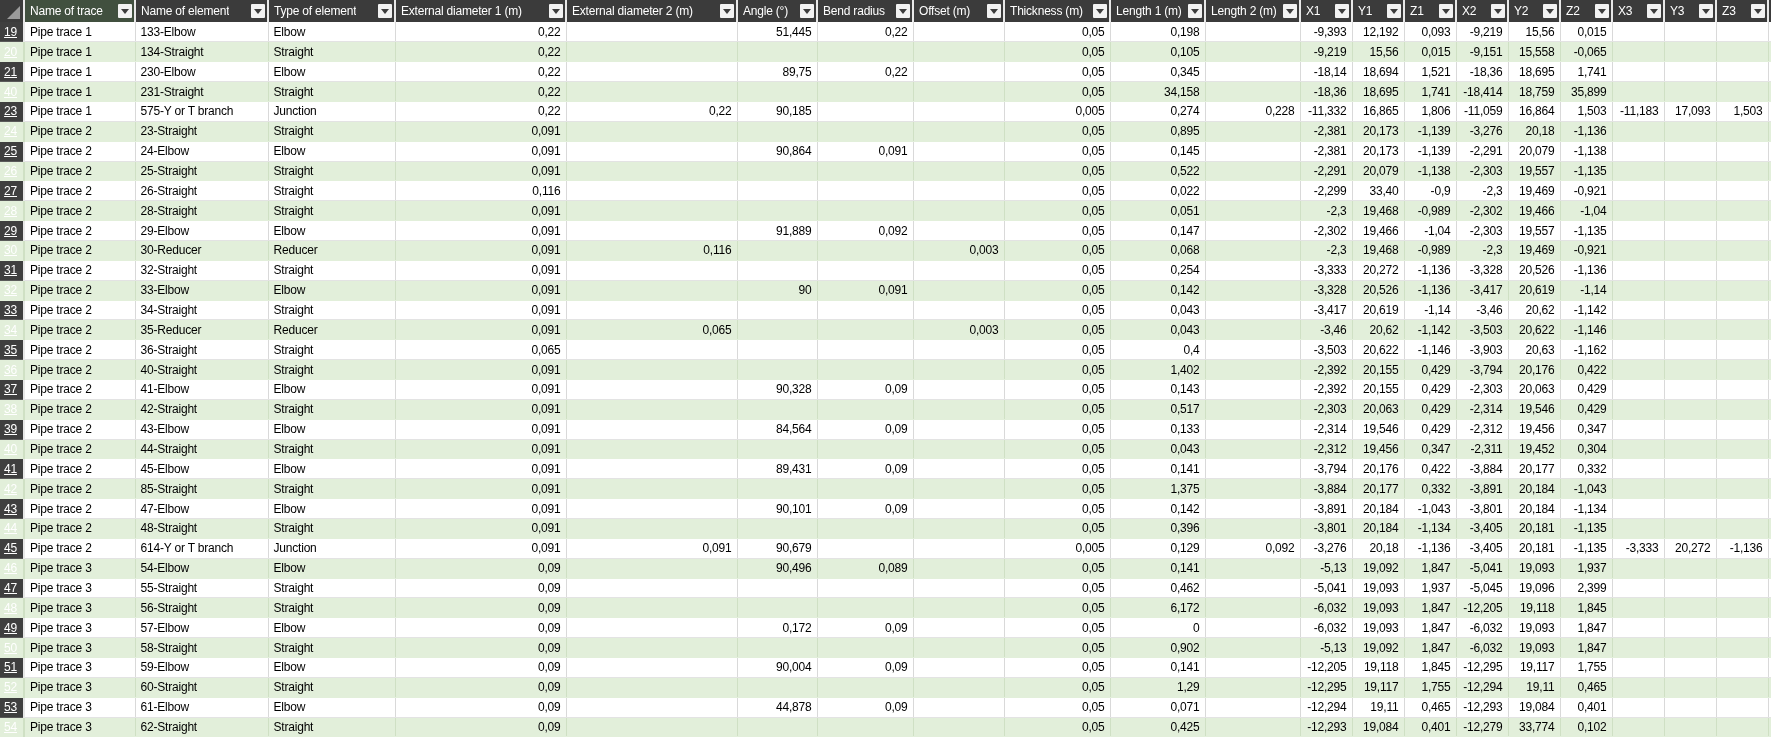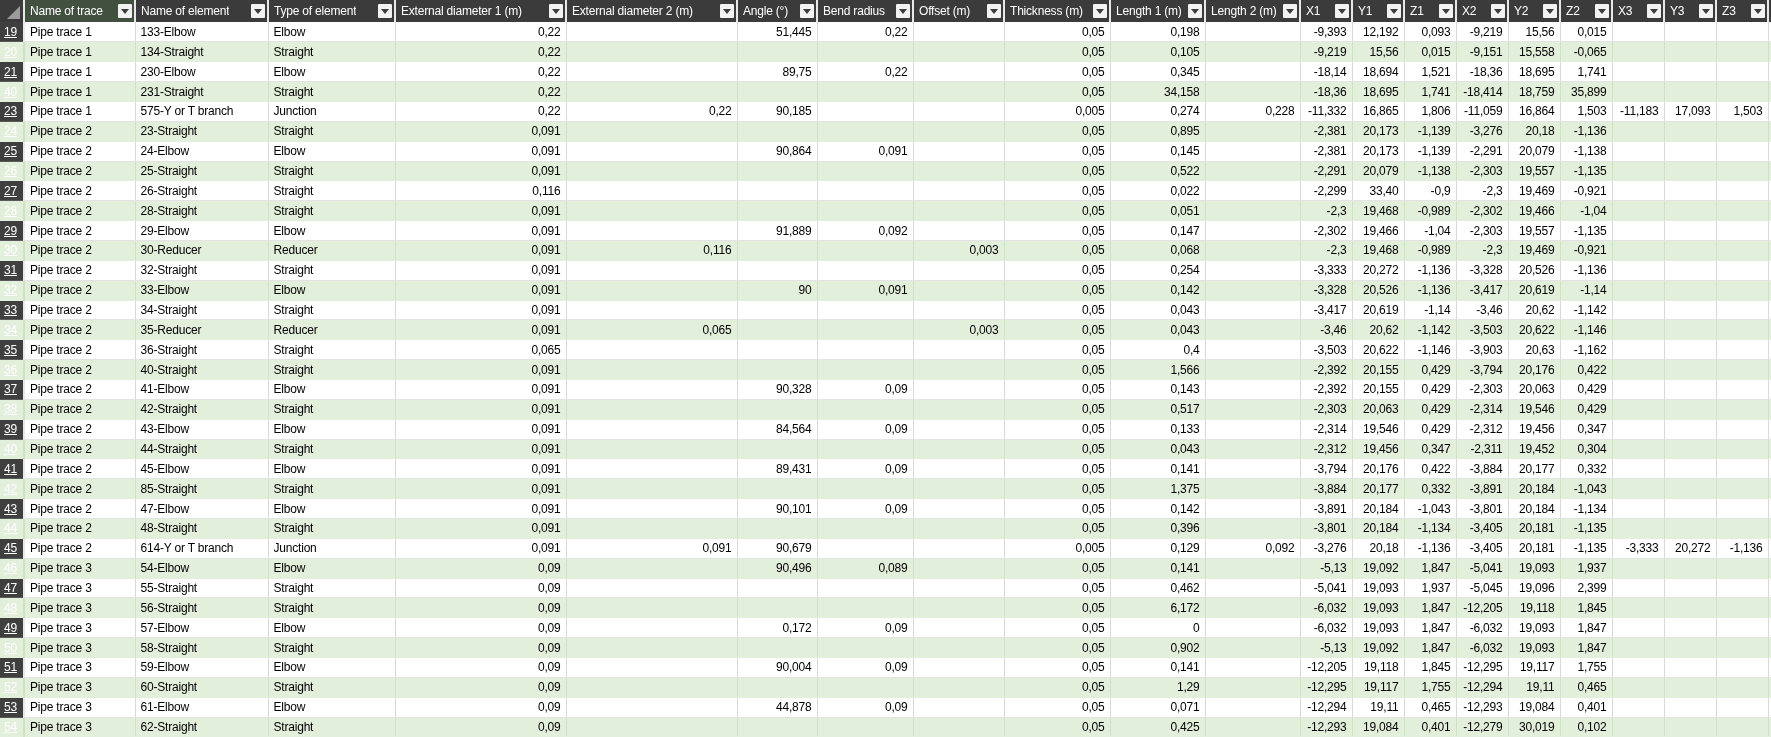--- a/index.html
+++ b/index.html
@@ -641,21 +641,21 @@
           <td class="rowhdr">36</td>
           <td class="l">Pipe trace 2</td>
           <td class="l">40-Straight</td>
           <td class="l">Straight</td>
           <td class="r">0,091</td>
           <td class="r"></td>
           <td class="r"></td>
           <td class="r"></td>
           <td class="r"></td>
           <td class="r">0,05</td>
-          <td class="r">1,566</td>
+          <td class="r">1,402</td>
           <td class="r"></td>
           <td class="r">-2,392</td>
           <td class="r">20,155</td>
           <td class="r">0,429</td>
           <td class="r">-3,794</td>
           <td class="r">20,176</td>
           <td class="r">0,422</td>
           <td class="r"></td>
           <td class="r"></td>
           <td class="r"></td>
@@ -1079,21 +1079,21 @@
           <td class="r"></td>
           <td class="r"></td>
           <td class="r"></td>
           <td class="r">0,05</td>
           <td class="r">0,425</td>
           <td class="r"></td>
           <td class="r">-12,293</td>
           <td class="r">19,084</td>
           <td class="r">0,401</td>
           <td class="r">-12,279</td>
-          <td class="r">30,019</td>
+          <td class="r">33,774</td>
           <td class="r">0,102</td>
           <td class="r"></td>
           <td class="r"></td>
           <td class="r"></td>
           <td class="filler"></td>
         </tr>
       </tbody>
   </table>
 </div>
 

